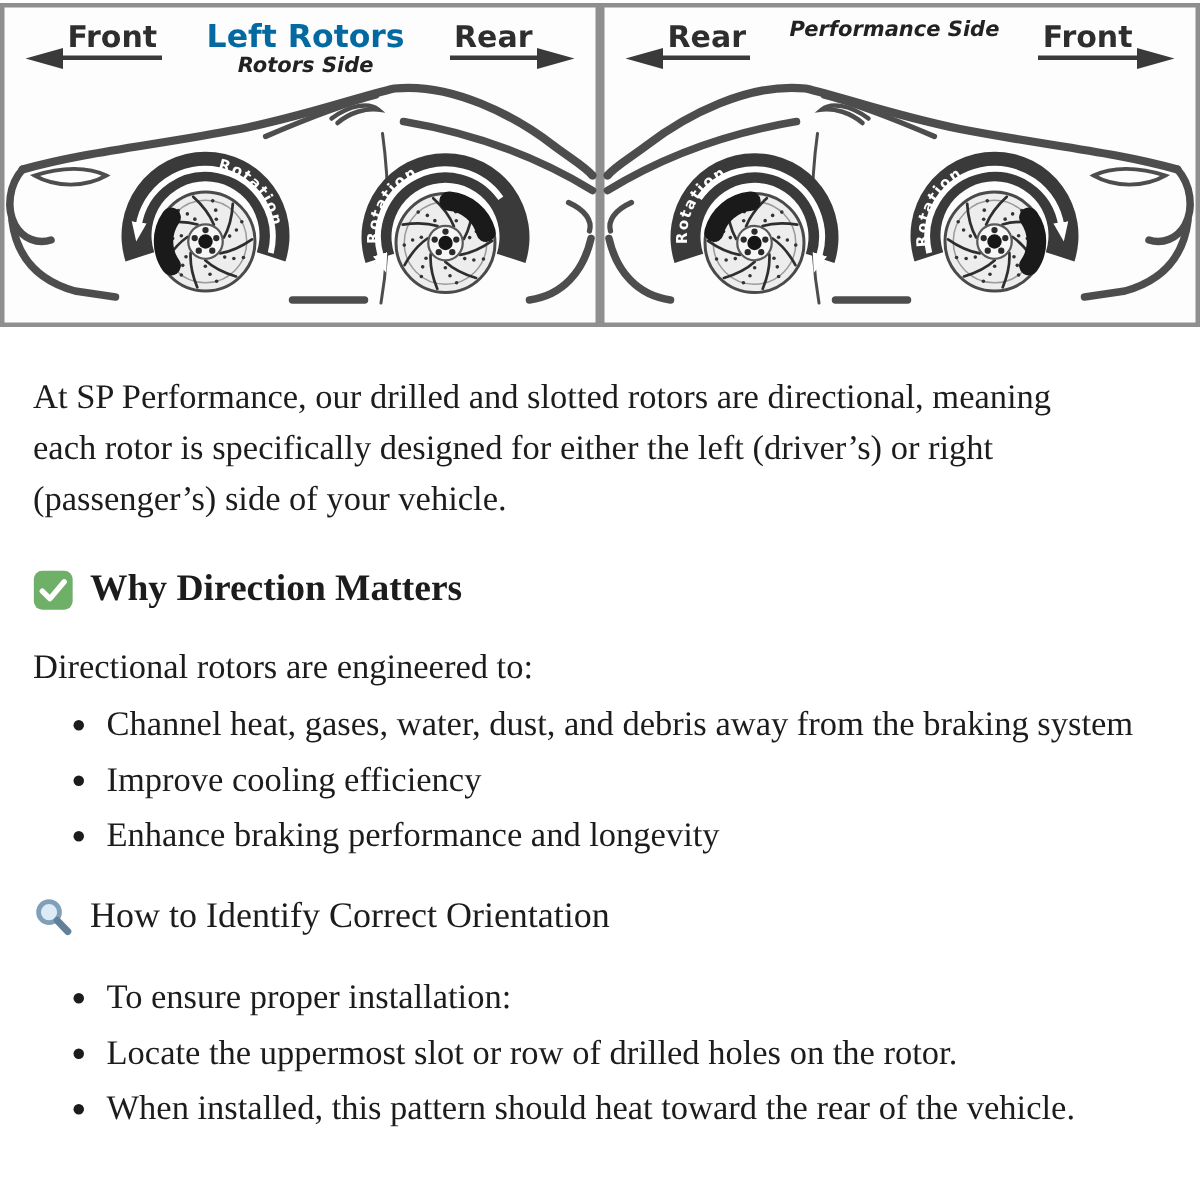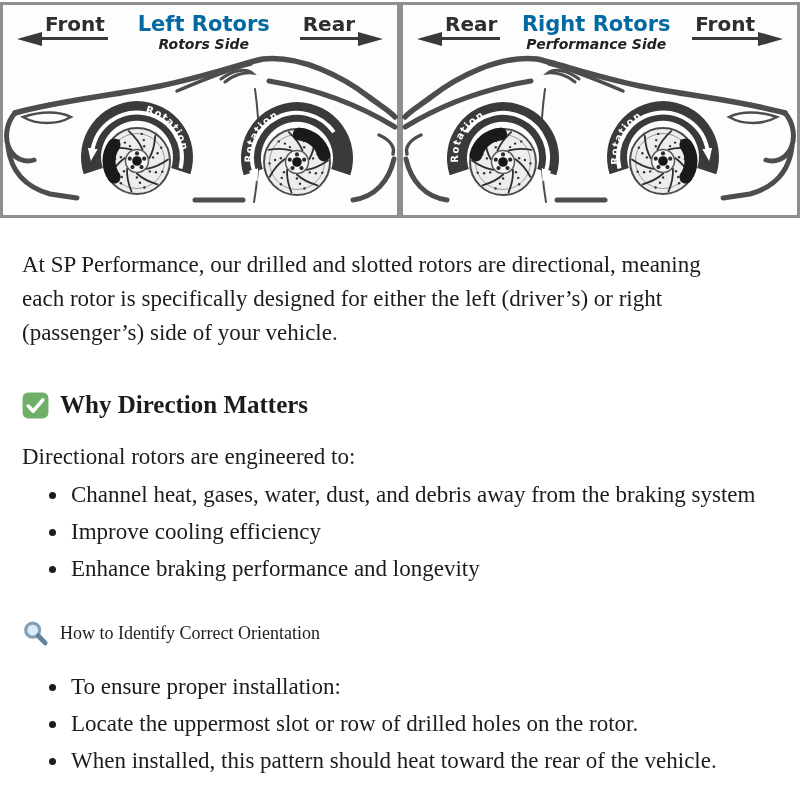--- a/index.html
+++ b/index.html
@@ -15,22 +15,22 @@
   .tri-left{border-right:25px solid #3a3a3a;margin-bottom:-6px;}
   .tri-right{border-left:25px solid #3a3a3a;margin-bottom:-6px;}
   .titles{flex:1;text-align:center;margin-top:0;}
   .p-title{font-family:"DejaVu Sans",sans-serif;font-weight:bold;font-size:21px;color:#0369a1;line-height:24px;}
   .p-subtitle{font-family:"DejaVu Sans",sans-serif;font-weight:bold;font-style:italic;font-size:14px;color:#222;line-height:16px;}
   .car-svg{position:absolute;left:0;bottom:2px;width:100%;height:158px;overflow:visible;}
 
   
   .article{padding:30px 22px 0 22px;font-size:23px;line-height:34px;}
   .intro{margin:0;max-width:726px;}
-  h2.sec{margin:38px 0 0 0;font-size:25px;line-height:34px;font-weight:bold;display:flex;align-items:center;gap:11px;}
-  h3.sec{margin:30px 0 0 0;font-size:18px;line-height:34px;font-weight:normal;display:flex;align-items:center;gap:11px;}
+  h2.sec{margin:26px 0 0 0;font-size:25px;line-height:34px;font-weight:bold;display:flex;align-items:center;gap:11px;}
+  h3.sec{margin:20px 0 0 0;font-size:24px;line-height:34px;font-weight:normal;display:flex;align-items:center;gap:11px;}
   .lead{margin:18px 0 0 0;}
   ul{margin:4px 0 0 0;padding:0 0 0 47px;max-width:700px;}
   ul.second{margin-top:20px;}
   li{margin:0 0 3px 0;padding-left:2px;}
   .emoji-icon{display:inline-block;width:27px;height:27px;flex:0 0 27px;}
 </style>
 </head>
 <body>
 
 <div class="figure">
@@ -162,21 +162,20 @@
     </svg>
   </div>
 
   <div class="panel">
     <div class="panel-header">
       <div class="dir">
         <span class="tri tri-left"></span>
           <span class="dir-text">Rear</span>
       </div>
       <div class="titles">
-        <div class="p-title">Right Rotors</div>
         <div class="p-subtitle">Performance Side</div>
       </div>
       <div class="dir">
         <span class="dir-text">Front</span>
           <span class="tri tri-right"></span>
       </div>
     </div>
 
     <svg class="car-svg" viewBox="0 0 394 158" preserveAspectRatio="none">
       <g transform="translate(394,0) scale(-1,1)">

